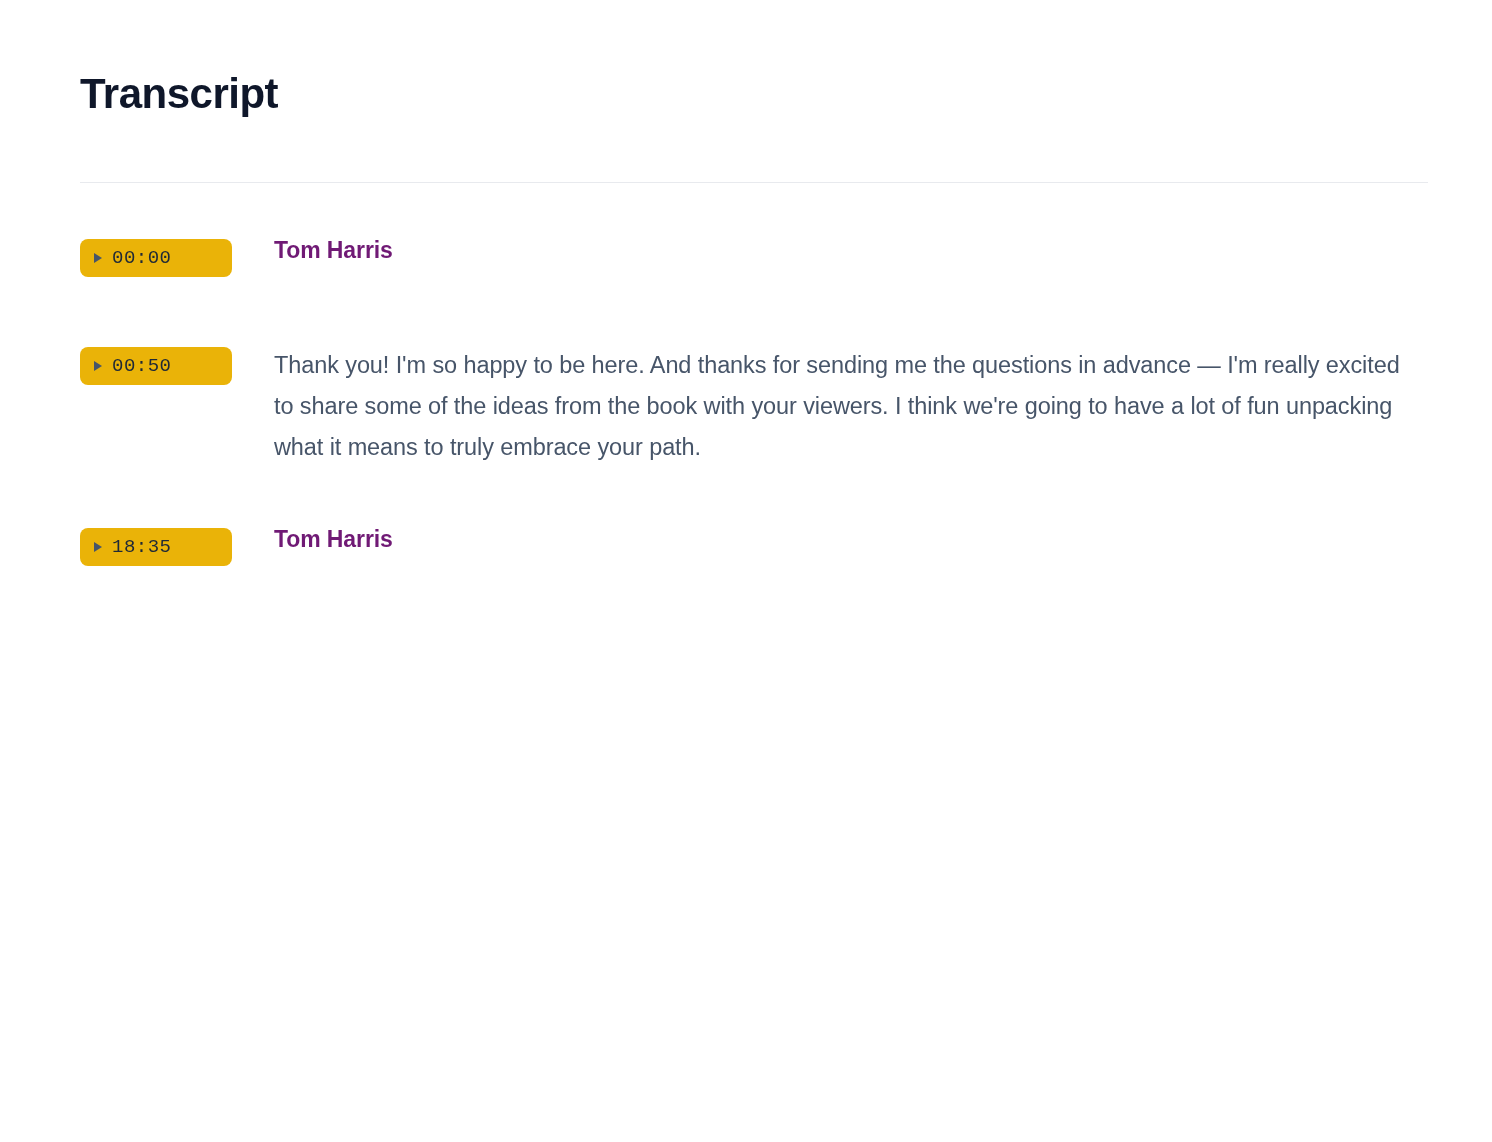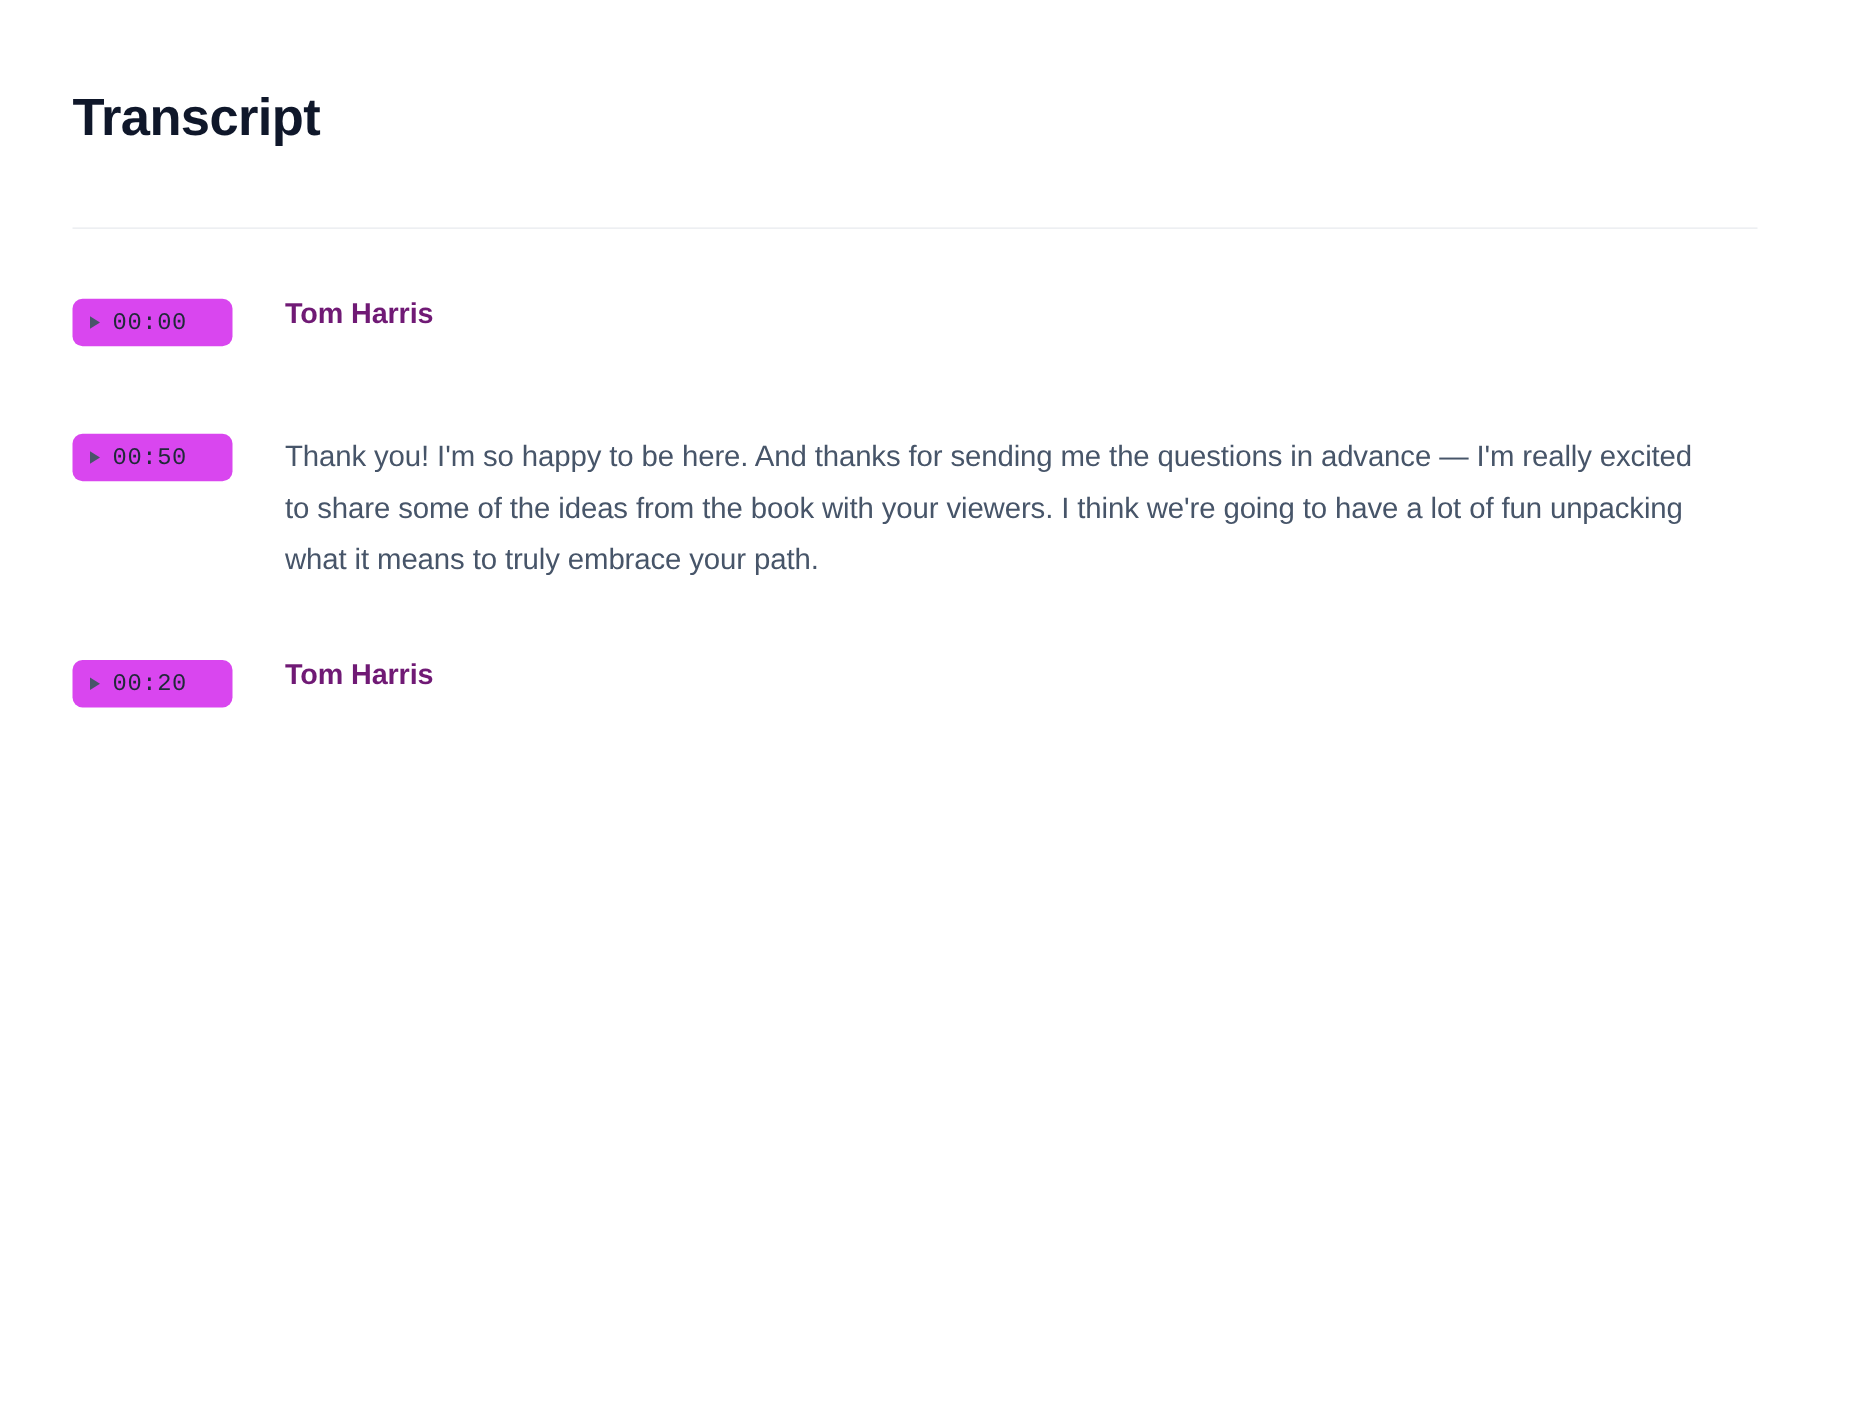--- a/index.html
+++ b/index.html
@@ -9,21 +9,21 @@
   }
   body {
     width: 1492px;
     min-height: 1142px;
     font-family: "Liberation Sans", sans-serif;
     -webkit-font-smoothing: antialiased;
   }
   .page {
     width: 1492px;
     box-sizing: border-box;
-    padding: 70px 72px 0 58px;
+    padding: 70px 72px 0 80px;
   }
   .page-title {
     font-size: 42px;
     line-height: 1.15;
     font-weight: 700;
     color: #0f172a;
     letter-spacing: -0.5px;
     margin: 0;
     padding: 0;
   }
@@ -38,26 +38,26 @@
   .entry {
     display: flex;
     align-items: flex-start;
     margin-bottom: 58px;
   }
   .entry:last-child {
     margin-bottom: 0;
   }
   .timestamp-btn {
     flex: 0 0 auto;
-    width: 128px;
+    width: 152px;
     box-sizing: border-box;
     display: flex;
     align-items: center;
     gap: 10px;
-    background: #d946ef;
+    background: #eab308;
     border: none;
     border-radius: 8px;
     padding: 8px 12px;
     margin-top: 2px;
     cursor: pointer;
   }
   .play-icon {
     display: inline-block;
     width: 0;
     height: 0;
@@ -119,21 +119,21 @@
         <span class="timestamp-text">00:50</span>
       </button>
       <div class="entry-body">
         <p class="utterance">Thank you! I'm so happy to be here. And thanks for sending me the questions in advance — I'm really excited to share some of the ideas from the book with your viewers. I think we're going to have a lot of fun unpacking what it means to truly embrace your path.</p>
       </div>
     </div>
 
     <div class="entry">
       <button class="timestamp-btn">
         <span class="play-icon"></span>
-        <span class="timestamp-text">00:20</span>
+        <span class="timestamp-text">18:35</span>
       </button>
       <div class="entry-body">
         <p class="speaker">Tom Harris</p>
       </div>
     </div>
 
   </div>
 </div>
 
 </body></html>

